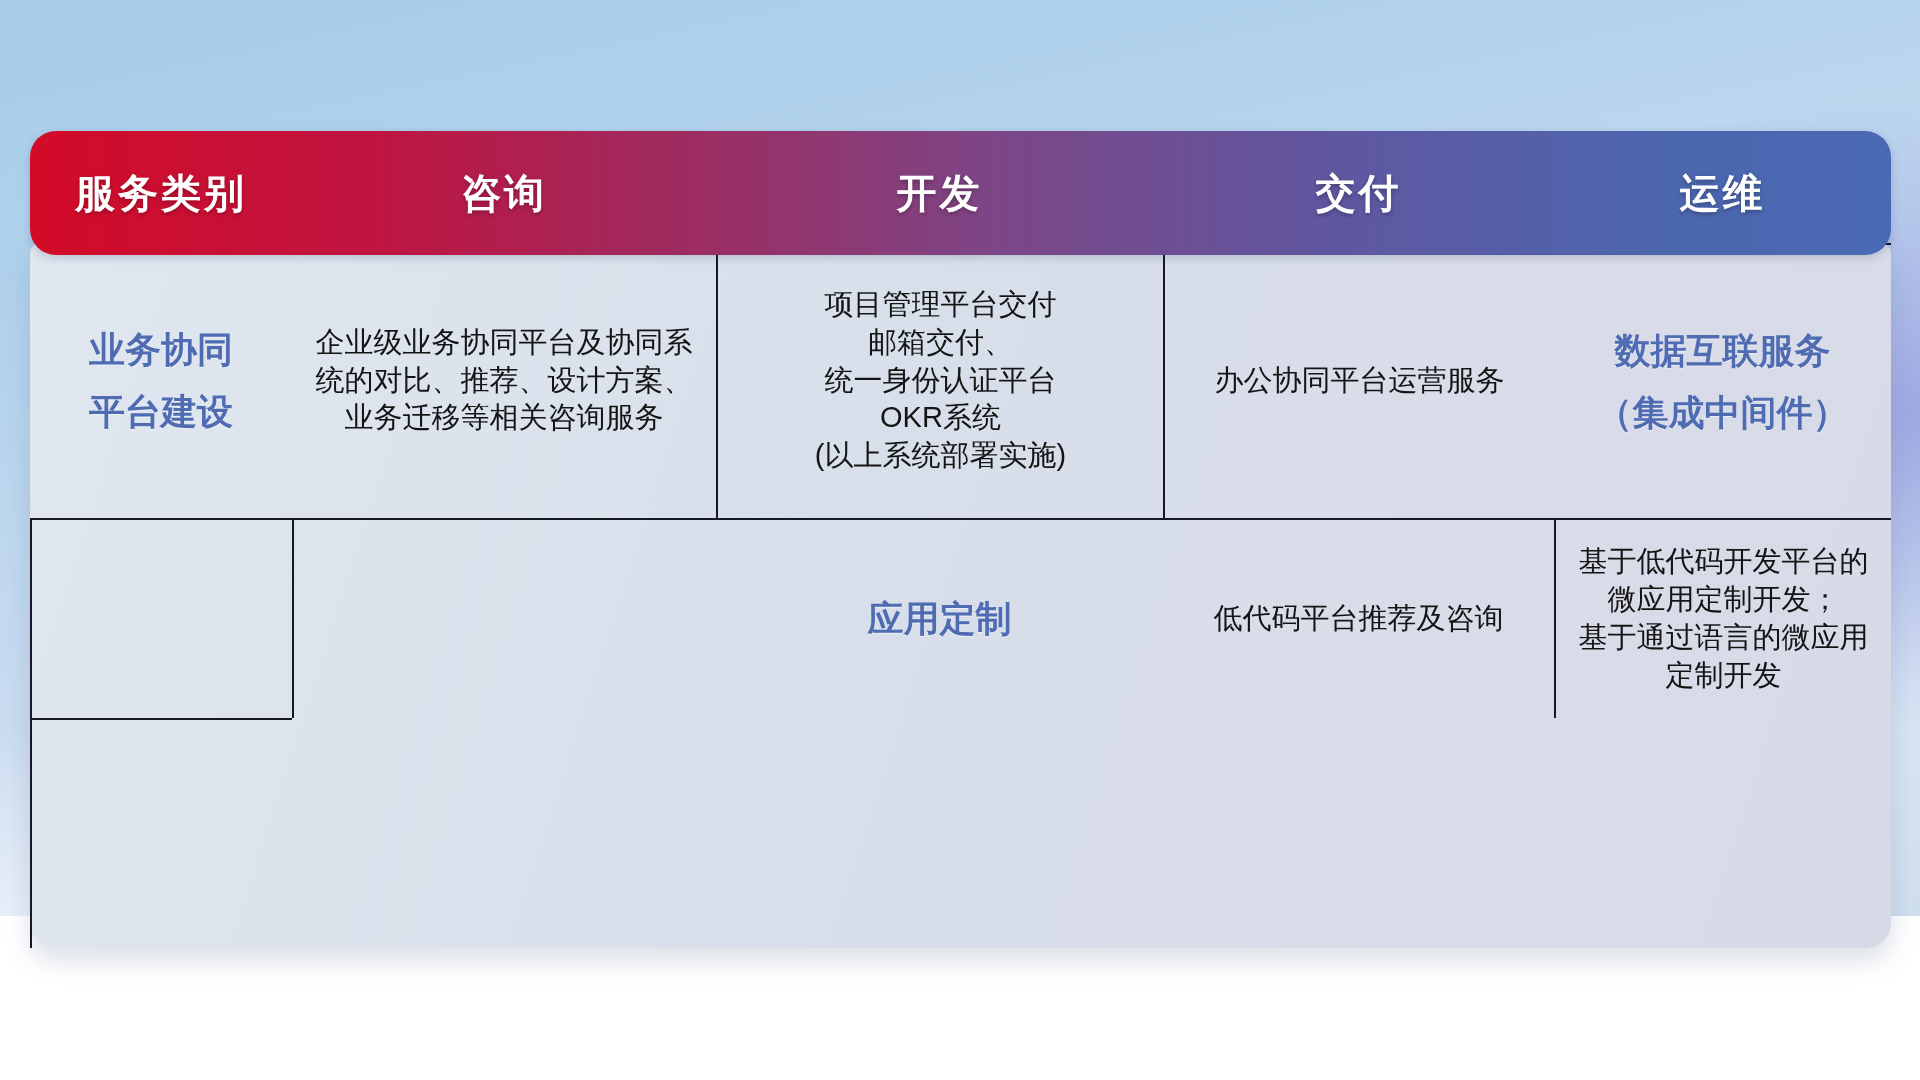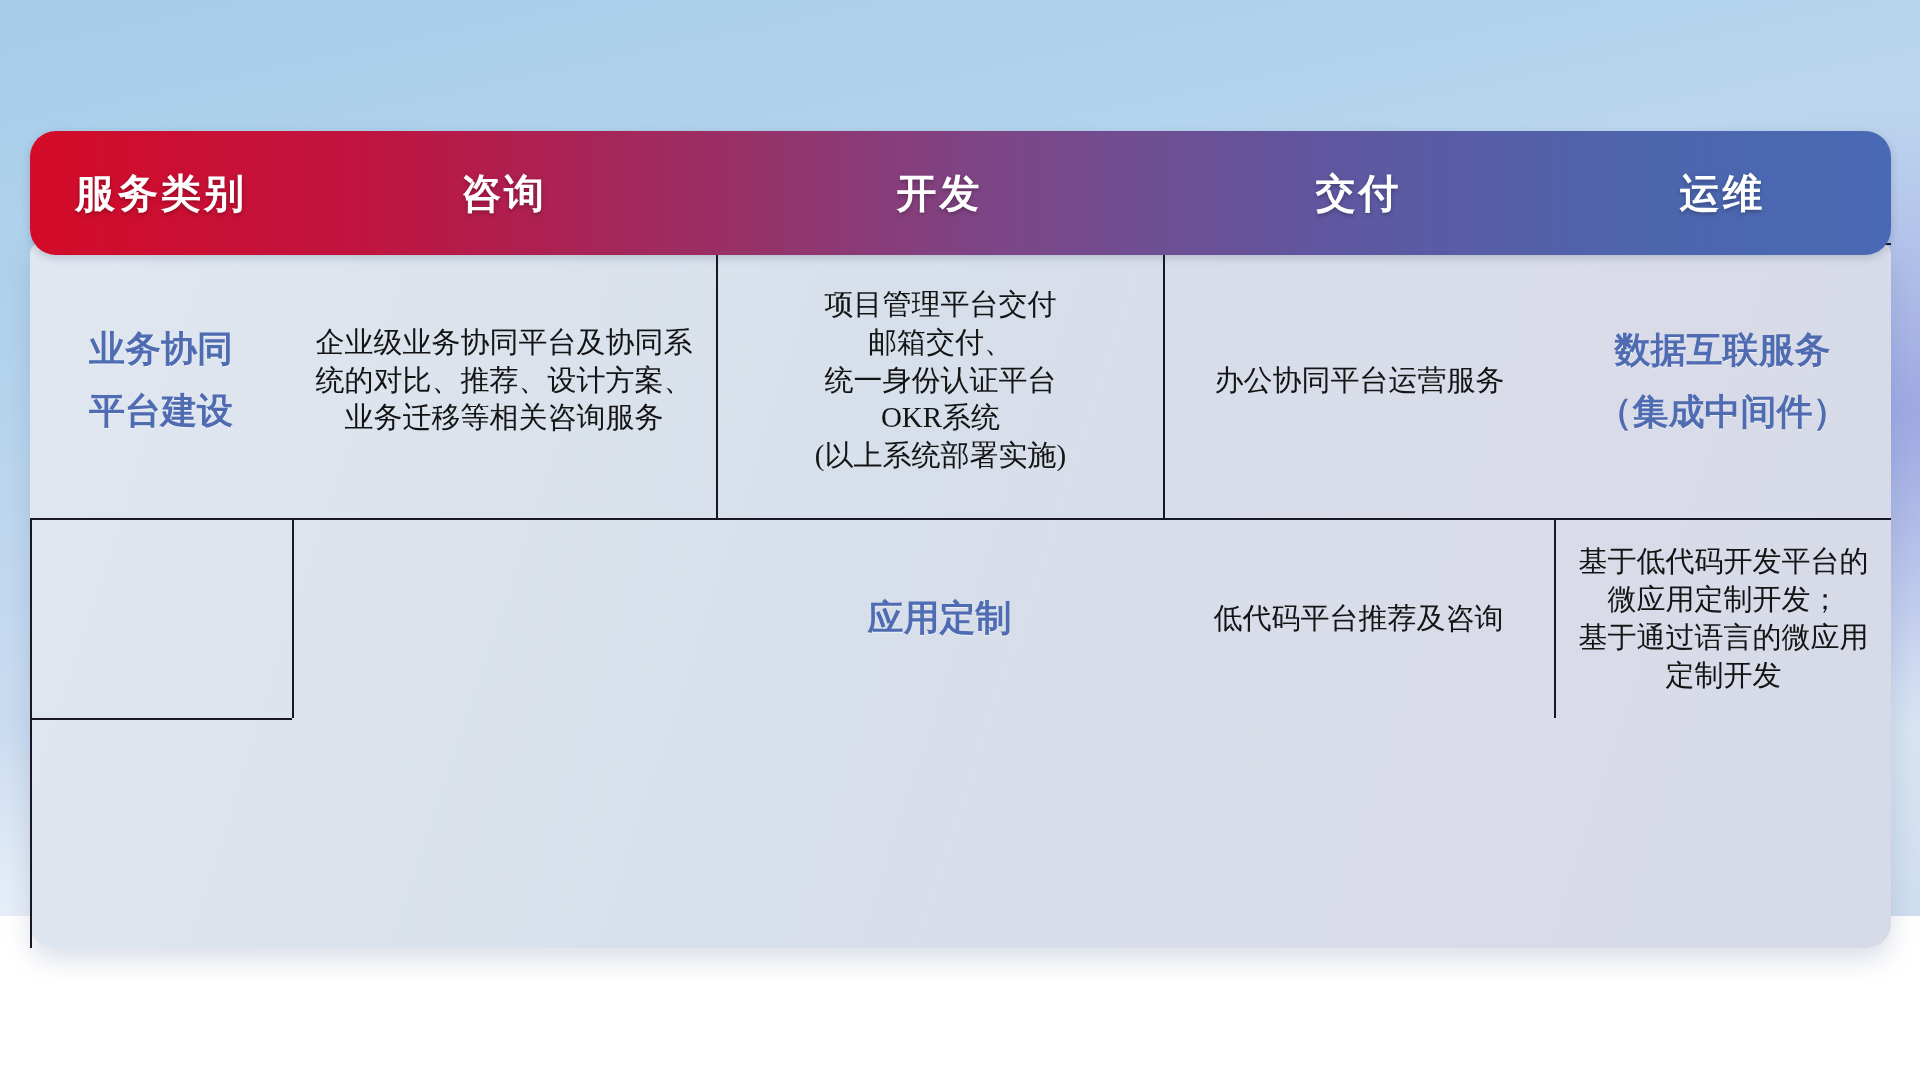--- a/index.html
+++ b/index.html
@@ -6,21 +6,20 @@
   body{
     width:1920px;height:1080px;overflow:hidden;
     font-family:"Liberation Sans","DejaVu Sans",sans-serif;
   }
   .stage{
     position:relative;width:1920px;height:916px;
     background:
       radial-gradient(42% 48% at 101% 45%, rgba(148,158,224,0.85), rgba(148,158,224,0) 72%),
       radial-gradient(45% 32% at 6% 102%, rgba(255,255,255,0.55), rgba(255,255,255,0) 70%),
       linear-gradient(168deg,#a6cce9 0%,#b4d3ec 28%,#cdddf1 58%,#dae6f4 82%,#cfdeef 100%);
-    font-family: Liberation Serif, serif;
   }
   
   .thead{
     position:absolute;left:30px;top:131px;width:1861px;height:124px;
     border-radius:26px;
     background:linear-gradient(90deg,#d30b28 0%,#c01440 18%,#a02a5e 34%,#7c4687 52%,#5f57a0 70%,#4c66ae 88%,#4a69b4 100%);
     display:grid;grid-template-columns:262px 424px 447px 391px 337px;
     align-items:center;z-index:2;
     box-shadow:0 3px 9px rgba(40,50,90,0.20);
   }

